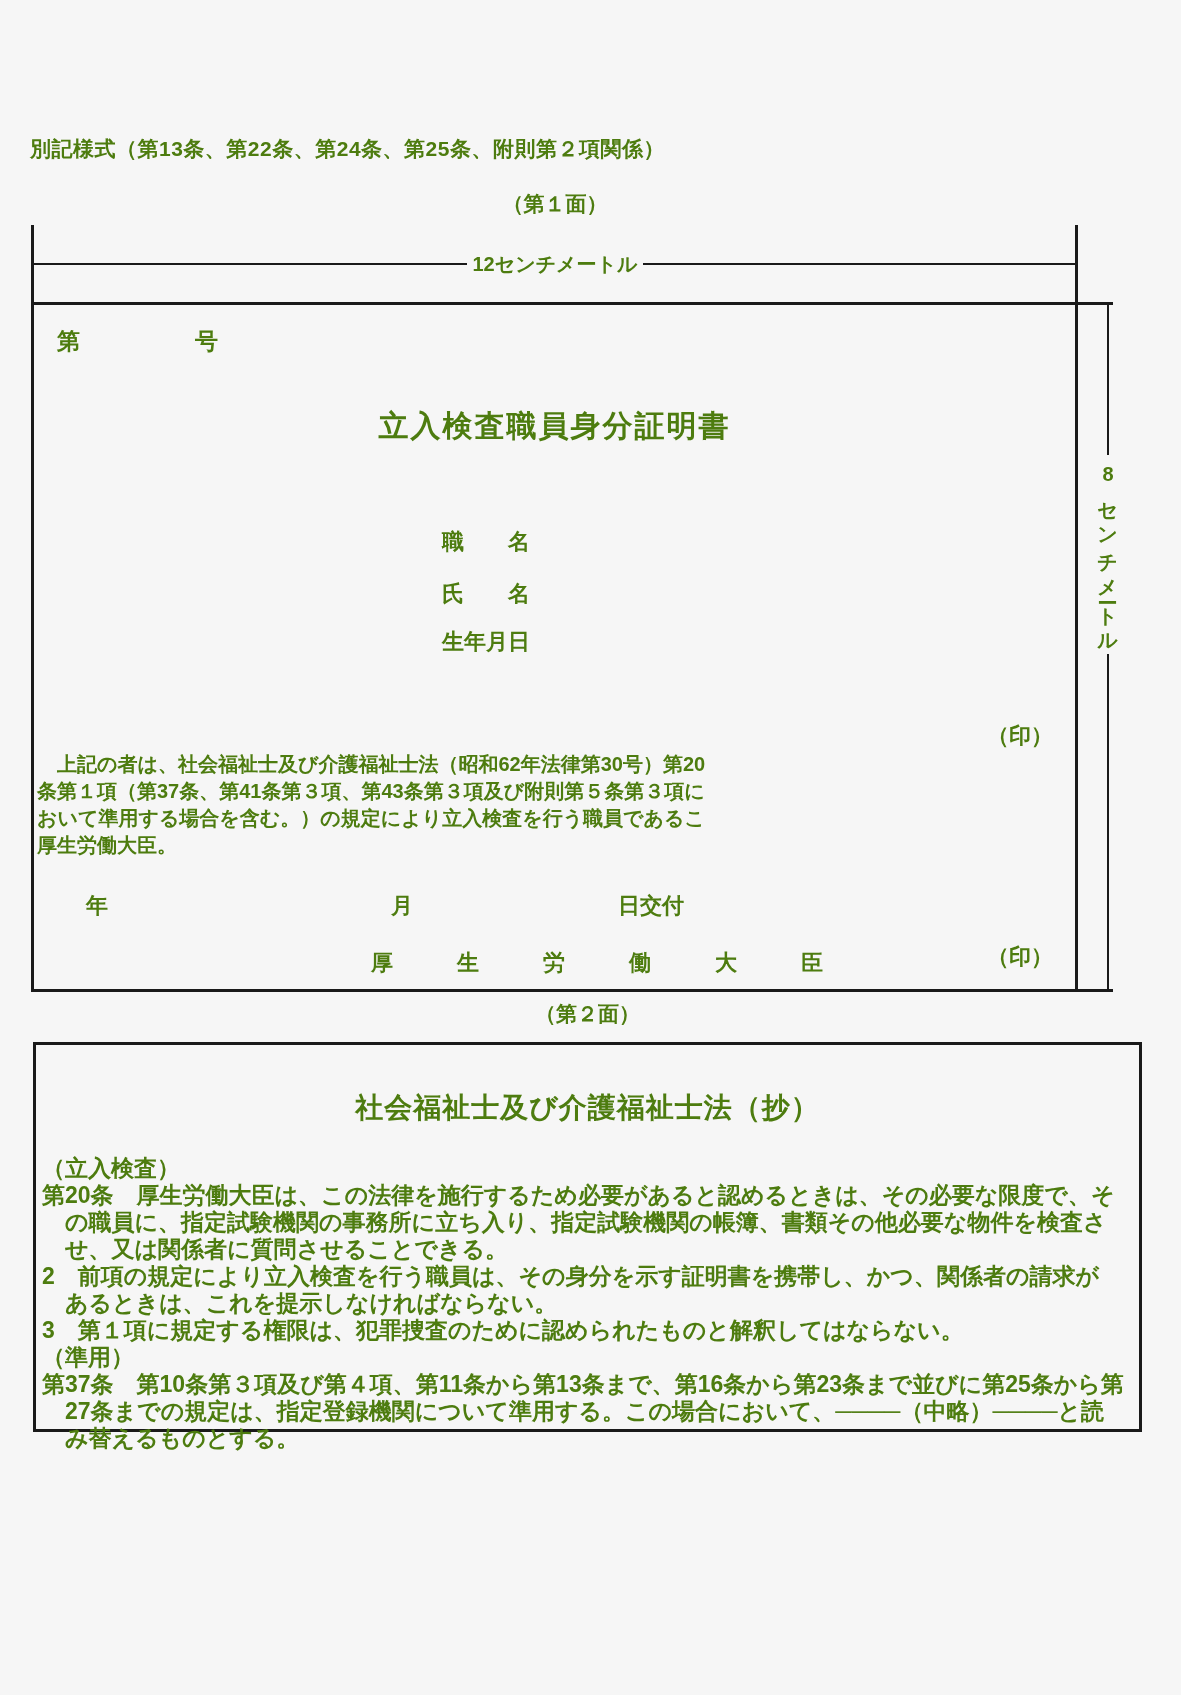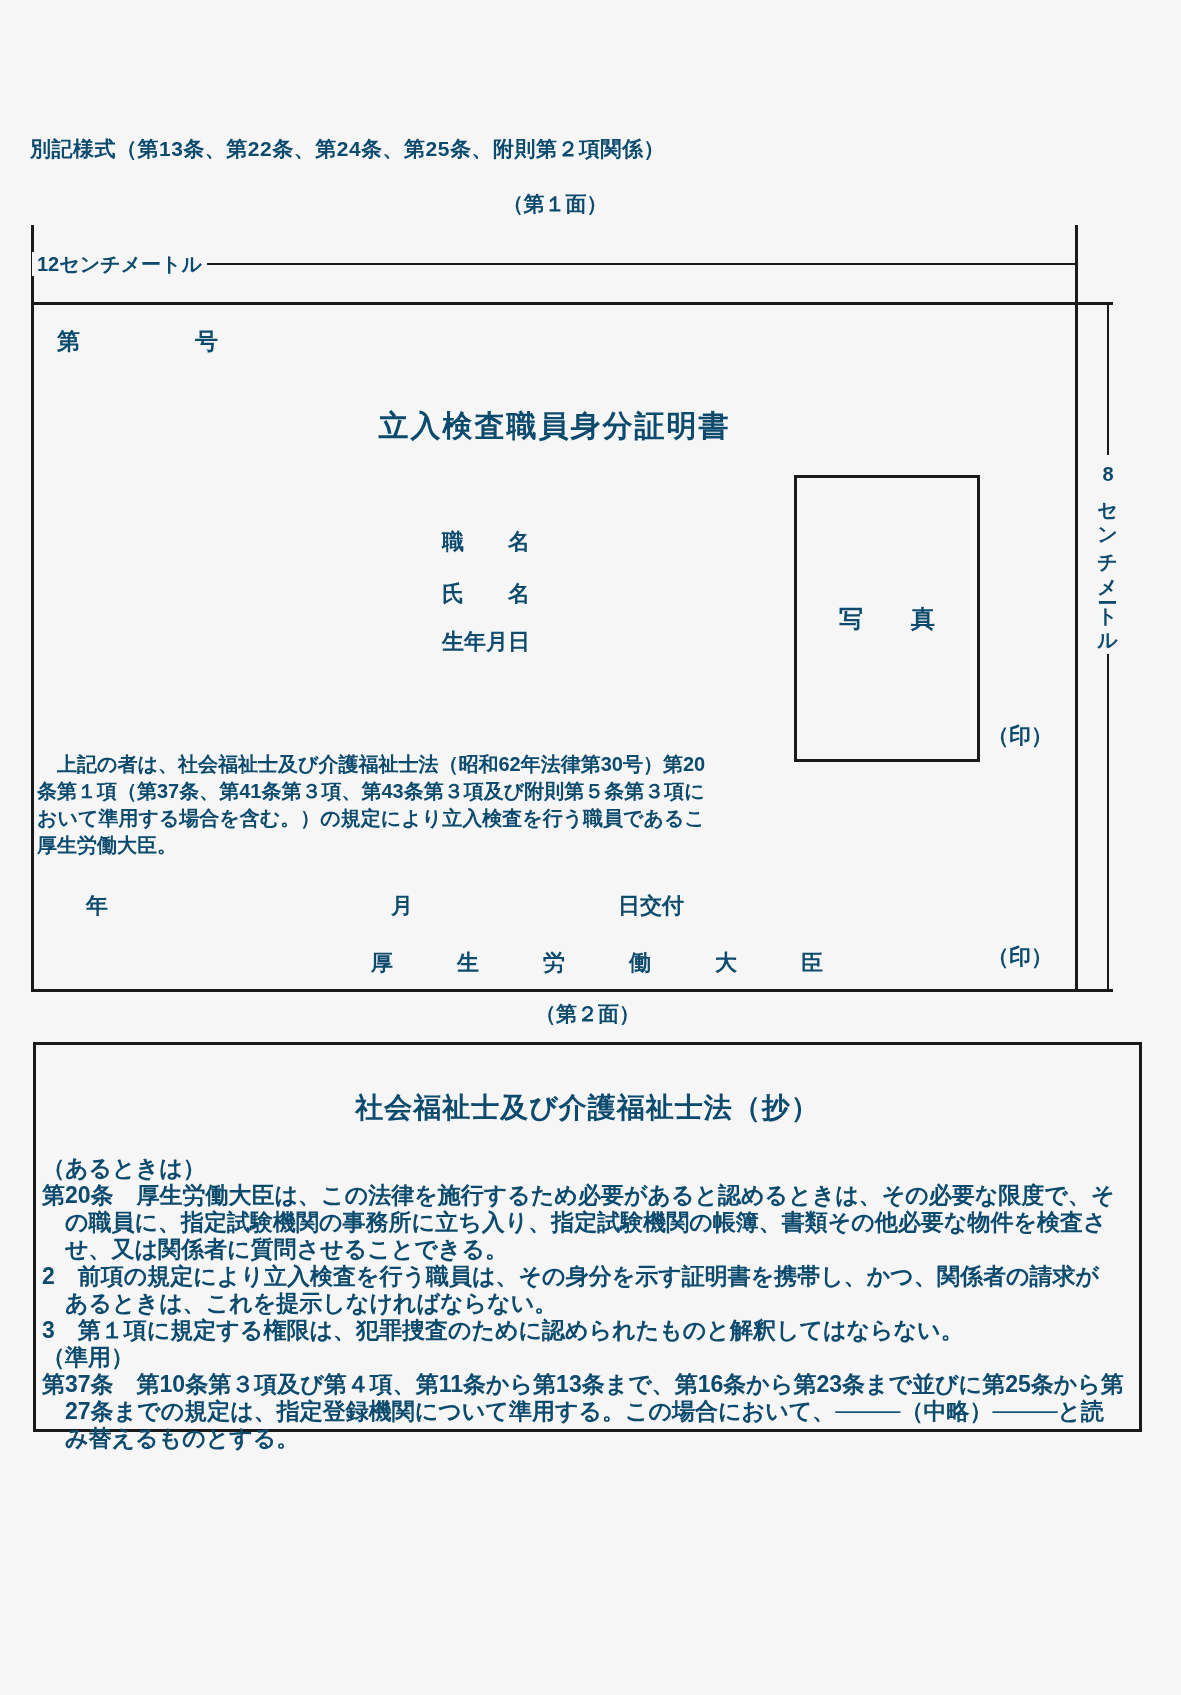--- a/index.html
+++ b/index.html
@@ -5,38 +5,38 @@
   html,body{margin:0;padding:0;}
   body{
     font-family:"Liberation Sans","DejaVu Sans",sans-serif;
     background:#e9e9e9;
   }
   .sheet{
     position:relative;
     width:1181px;height:1695px;
     margin:0 auto;
     background:#f6f6f6;
-    color:#0c4a6e;
+    color:#4d7c0f;
     font-weight:bold;
     overflow:hidden;
   }
   .abs{position:absolute;}
   
   .form-label{left:30px;top:135px;font-size:21px;letter-spacing:.5px;}
   .page1-label{left:32px;top:190px;width:1046px;text-align:center;font-size:21px;}
   .page2-label{left:33px;top:988px;width:1109px;text-align:center;font-size:21px;margin-top:12px;}
   
   .tick-v{width:3px;height:80px;background:#1a1a1a;top:225px;}
   .tick-v.left{left:31px;}
   .tick-v.right{left:1075px;}
   .tick-h{width:36px;height:3px;background:#1a1a1a;left:1077px;}
   .tick-h.top{top:302px;}
   .tick-h.bottom{top:989px;}
   
-  .dim-h{left:32px;top:252px;width:1046px;height:24px;display:flex;align-items:center;}
+  .dim-h{left:32px;top:252px;width:1046px;height:24px;display:flex;align-items:center;justify-content:center;}
   .dim-h .line{position:absolute;left:0;right:0;top:11px;height:2px;background:#1a1a1a;}
   .dim-h .dim-label{position:relative;background:#f6f6f6;padding:0 5px;font-size:20px;line-height:24px;}
   
   .dim-v-line{left:1107px;top:303px;width:2px;height:687px;background:#1a1a1a;}
   .dim-v-label{
     left:1094px;top:455px;width:28px;
     writing-mode:vertical-rl;text-orientation:upright;
     background:#f6f6f6;padding:8px 0;
     font-size:20px;letter-spacing:3px;
     display:flex;justify-content:center;
@@ -86,23 +86,20 @@
   <div class="abs card-front">
     <span class="abs serial-prefix">第</span>
     <span class="abs serial-suffix">号</span>
 
     <div class="abs card-title">立入検査職員身分証明書</div>
 
     <div class="abs field-label field-0">職　　名</div>
     <div class="abs field-label field-1">氏　　名</div>
     <div class="abs field-label field-2">生年月日</div>
 
-    <div class="abs photo-box">
-      <span class="photo-label">写　　真</span>
-    </div>
     <span class="abs photo-seal">（印）</span>
 
     <div class="abs cert-par">
       <div class="par-line">　上記の者は、社会福祉士及び介護福祉士法（昭和62年法律第30号）第20</div>
       <div class="par-line">条第１項（第37条、第41条第３項、第43条第３項及び附則第５条第３項に</div>
       <div class="par-line">おいて準用する場合を含む。）の規定により立入検査を行う職員であるこ</div>
       <div class="par-line">厚生労働大臣。</div>
     </div>
 
     <div class="date-line">
@@ -118,21 +115,21 @@
   <div class="abs tick-h top"></div>
   <div class="abs tick-h bottom"></div>
   <div class="abs dim-v-line"></div>
   <div class="abs dim-v-label">8センチメートル</div>
 
   <div class="abs page2-label">（第２面）</div>
 
   <div class="abs card-back">
     <div class="abs law-title">社会福祉士及び介護福祉士法（抄）</div>
     <div class="abs law-body">
-      <div class="law-line">（あるときは）</div>
+      <div class="law-line">（立入検査）</div>
       <div class="law-line">第20条　厚生労働大臣は、この法律を施行するため必要があると認めるときは、その必要な限度で、そ</div>
       <div class="law-line">　の職員に、指定試験機関の事務所に立ち入り、指定試験機関の帳簿、書類その他必要な物件を検査さ</div>
       <div class="law-line">　せ、又は関係者に質問させることできる。</div>
       <div class="law-line">2　前項の規定により立入検査を行う職員は、その身分を示す証明書を携帯し、かつ、関係者の請求が</div>
       <div class="law-line">　あるときは、これを提示しなければならない。</div>
       <div class="law-line">3　第１項に規定する権限は、犯罪捜査のために認められたものと解釈してはならない。</div>
       <div class="law-line">（準用）</div>
       <div class="law-line">第37条　第10条第３項及び第４項、第11条から第13条まで、第16条から第23条まで並びに第25条から第</div>
       <div class="law-line">　27条までの規定は、指定登録機関について準用する。この場合において、────（中略）────と読</div>
       <div class="law-line">　み替えるものとする。</div>

